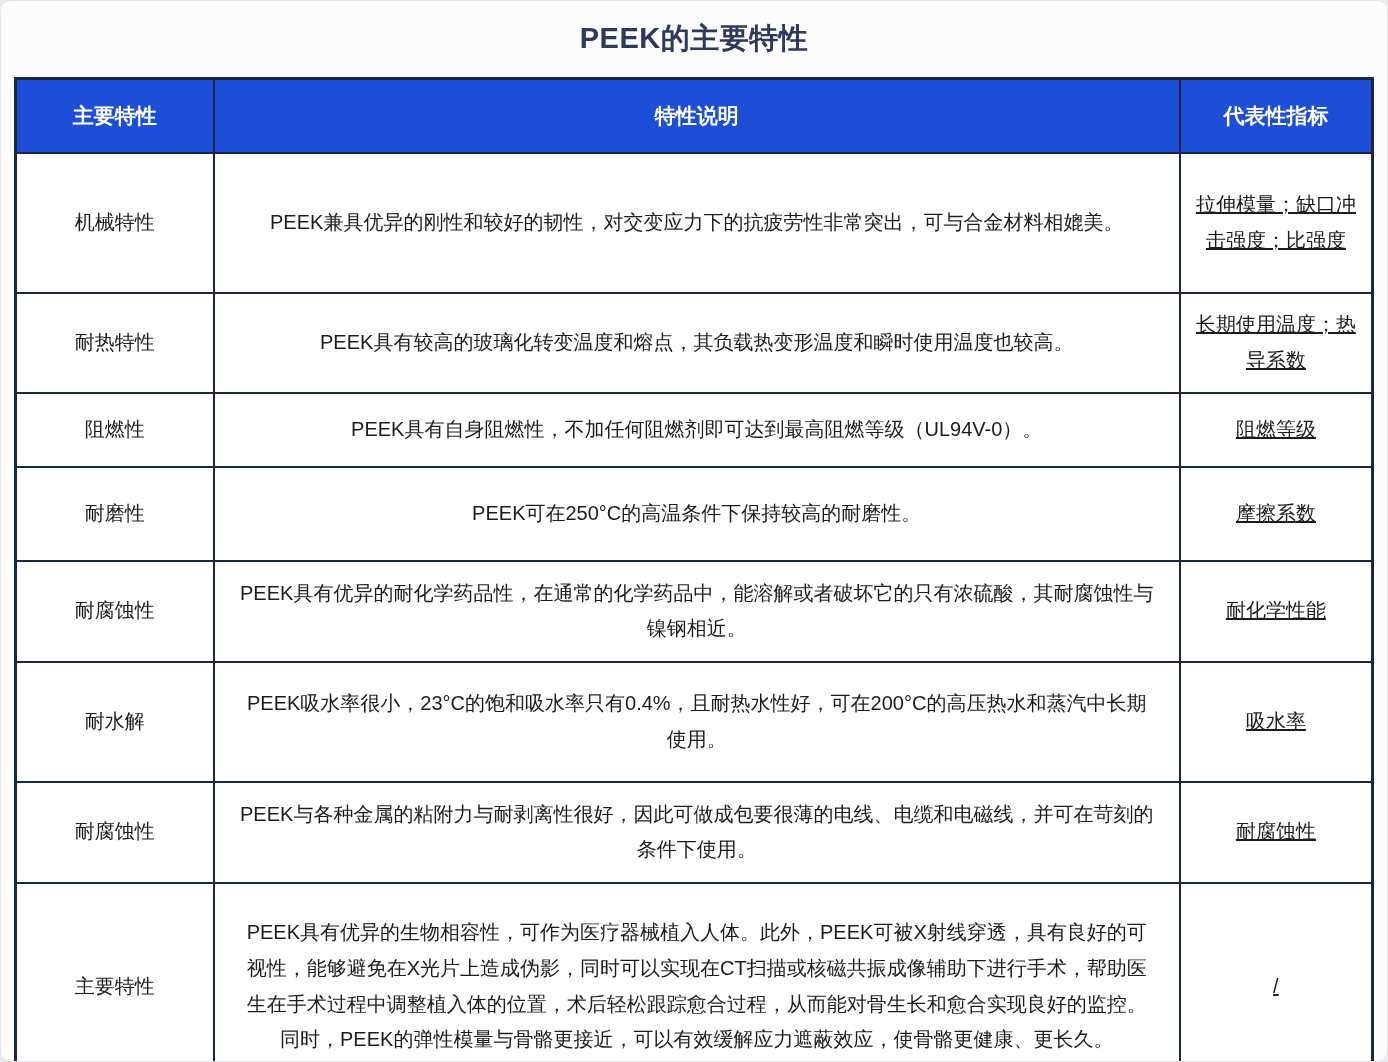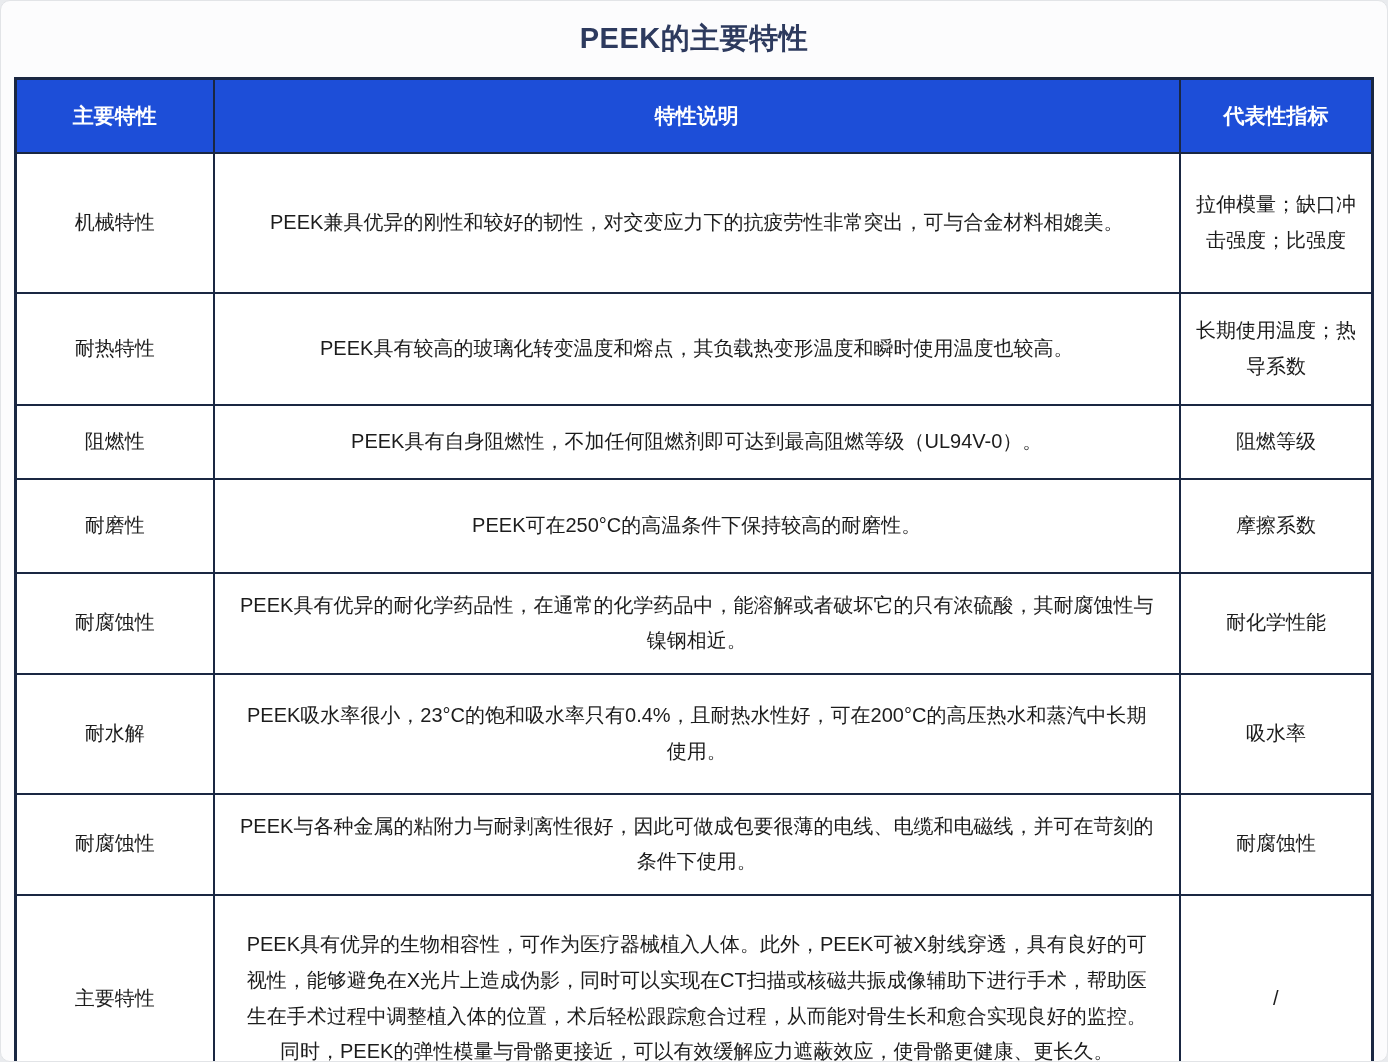--- a/index.html
+++ b/index.html
@@ -49,24 +49,24 @@
     font-weight: bold;
     height: 74px;
   }
   table.peek-table td {
     font-size: 20px;
     color: #1c1c1c;
     line-height: 1.78;
     padding: 6px 10px;
   }
   table.peek-table td.desc { padding: 14px 24px; }
-  table.peek-table td.indicator { padding: 6px 14px; }
+  table.peek-table td.indicator { padding: 6px 14px; text-decoration: underline; }
   
   tbody tr:nth-child(1) { height: 140px; }
-  tbody tr:nth-child(2) { height: 112px; }
+  tbody tr:nth-child(2) { height: 100px; }
   tbody tr:nth-child(3) { height: 74px; }
   tbody tr:nth-child(4) { height: 94px; }
   tbody tr:nth-child(5) { height: 82px; }
   tbody tr:nth-child(6) { height: 120px; }
   tbody tr:nth-child(7) { height: 98px; }
   tbody tr:nth-child(8) { height: 208px; }
 </style>
 </head>
 <body>
 

